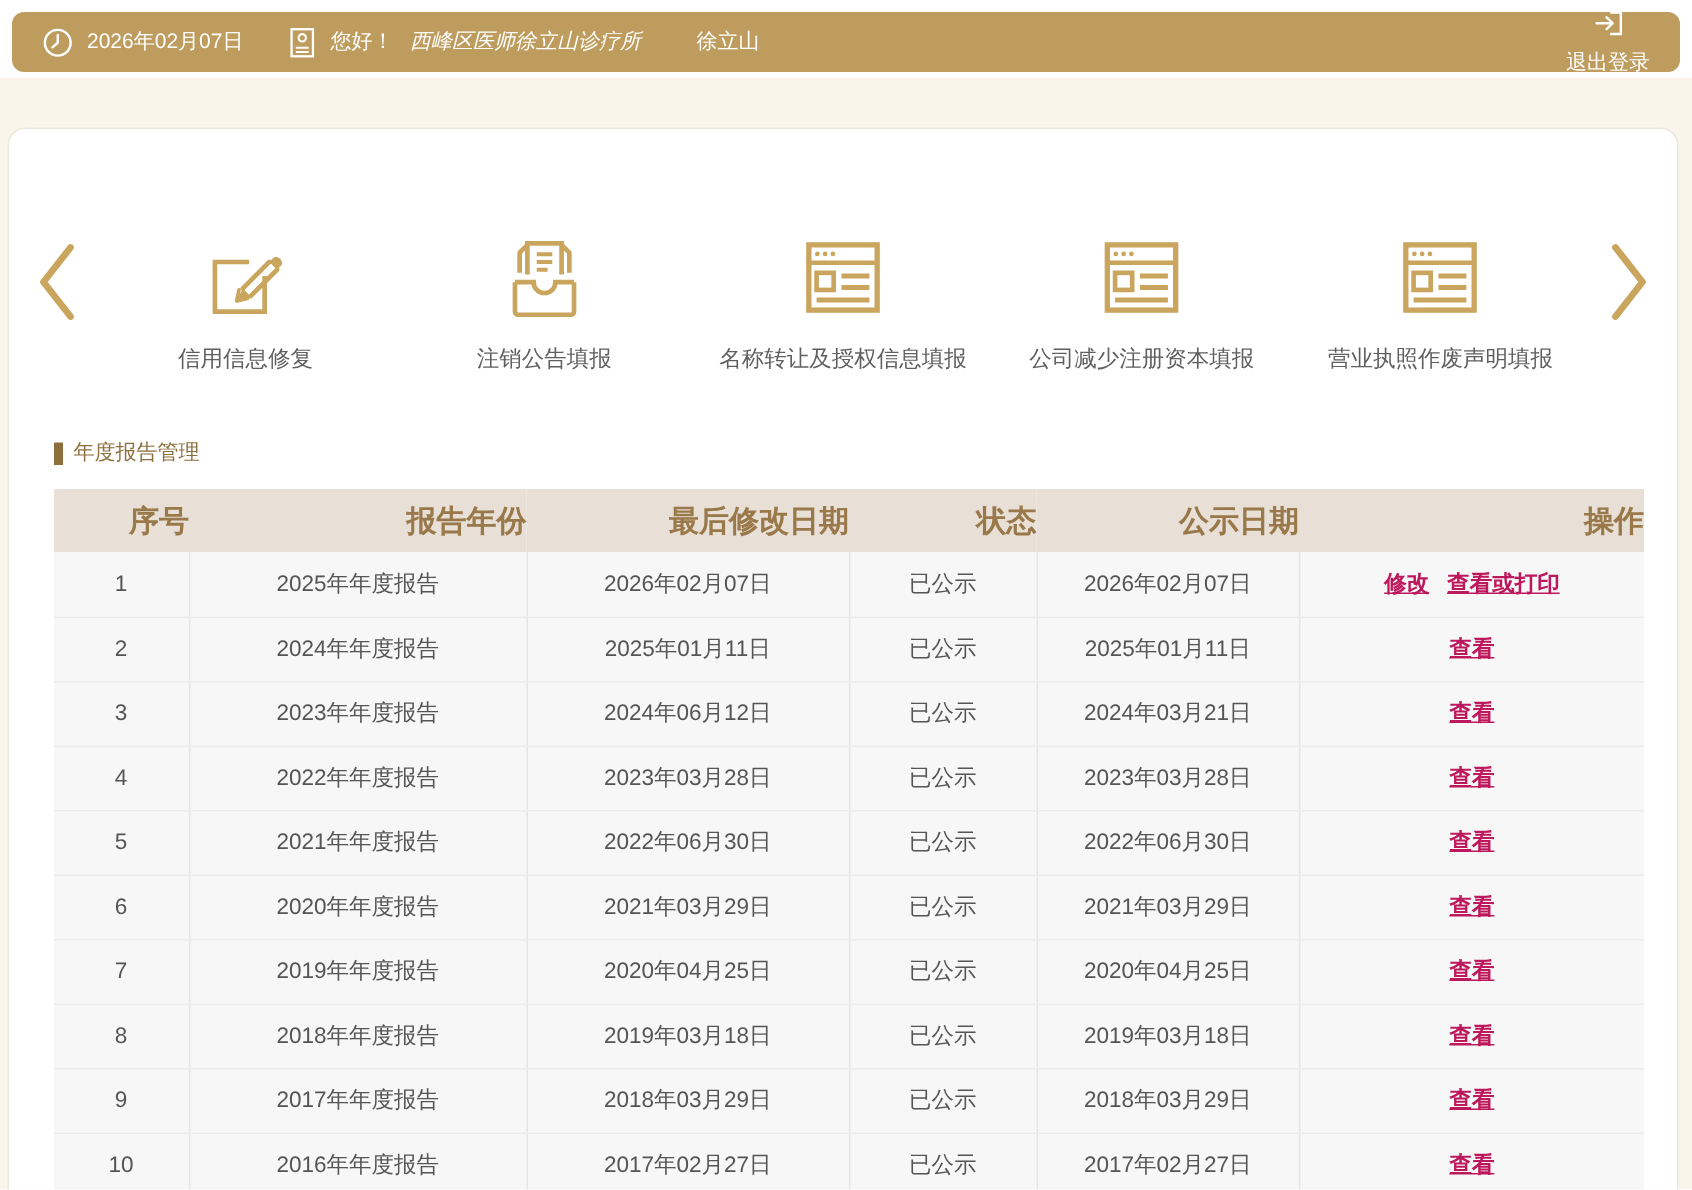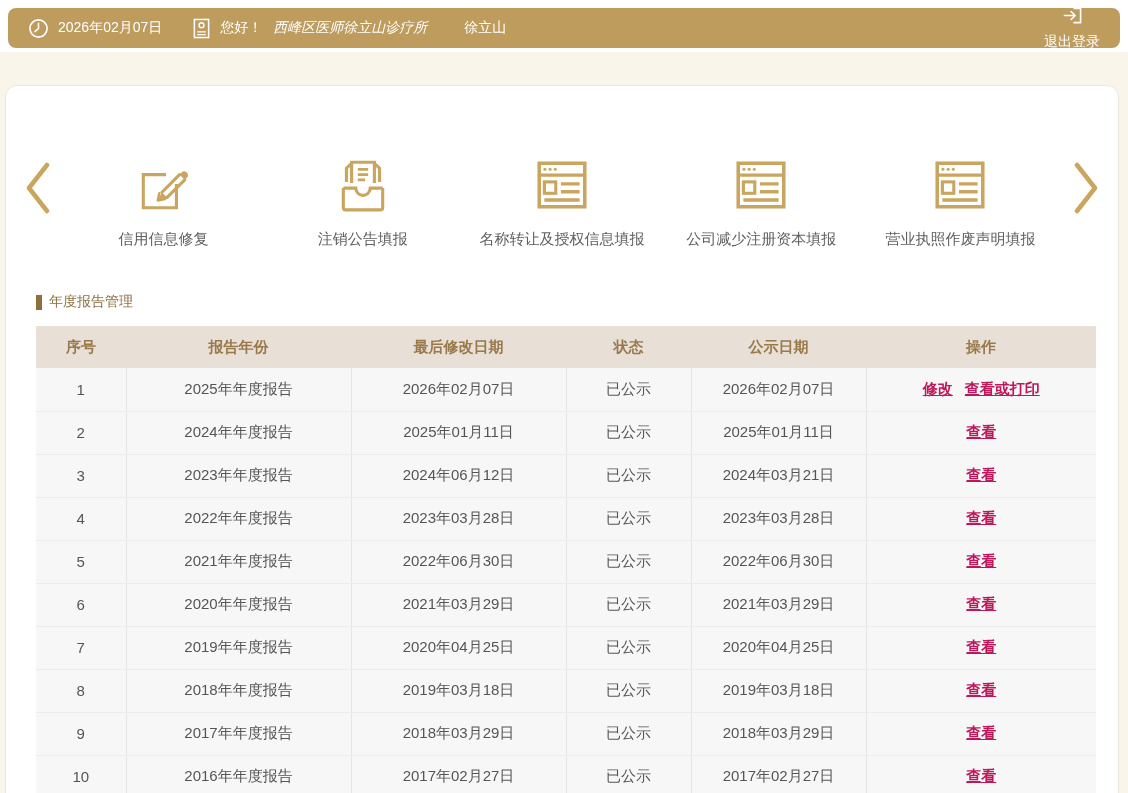--- a/index.html
+++ b/index.html
@@ -38,22 +38,22 @@
   .car-label { margin-top:16px; font-size:15px; color:#5f5f5f; white-space:nowrap; }
 
   
   .section-title { margin:44px 0 0 30px; display:flex; align-items:center; gap:7px;
                    color:#8d6f3e; font-size:14px; }
   .bullet { width:6px; height:15px; background:#8d6f3e; flex:none; }
 
   
   .table-wrap { margin:15px 30px 0 30px; }
   table { border-collapse:collapse; width:1060px; table-layout:fixed; }
-  thead th { background:#e8dfd6; color:#99794a; font-weight:bold; font-size:15px;
-             height:42px; text-align:center;margin-left:48px; }
+  thead th { background:#e8dfd6; color:#99794a; font-weight:bold; font-size:20px;
+             height:42px; text-align:right;margin-left:48px; }
   tbody td { background:#f7f7f7; color:#555; font-size:15px; height:43px;
              text-align:center; border-bottom:1px solid #ececec;
              border-right:1px solid #e5e5e5; }
   tbody td:last-child { border-right:none; }
   a.action-link { color:#be185d; text-decoration:underline; font-weight:bold;
                   margin:15px 6px; cursor:pointer; }
 
   
   .overlay-time { position:absolute; top:796px; left:873px; z-index:10;
                   font-size:16px; color:#1a1a1a; white-space:nowrap; }

